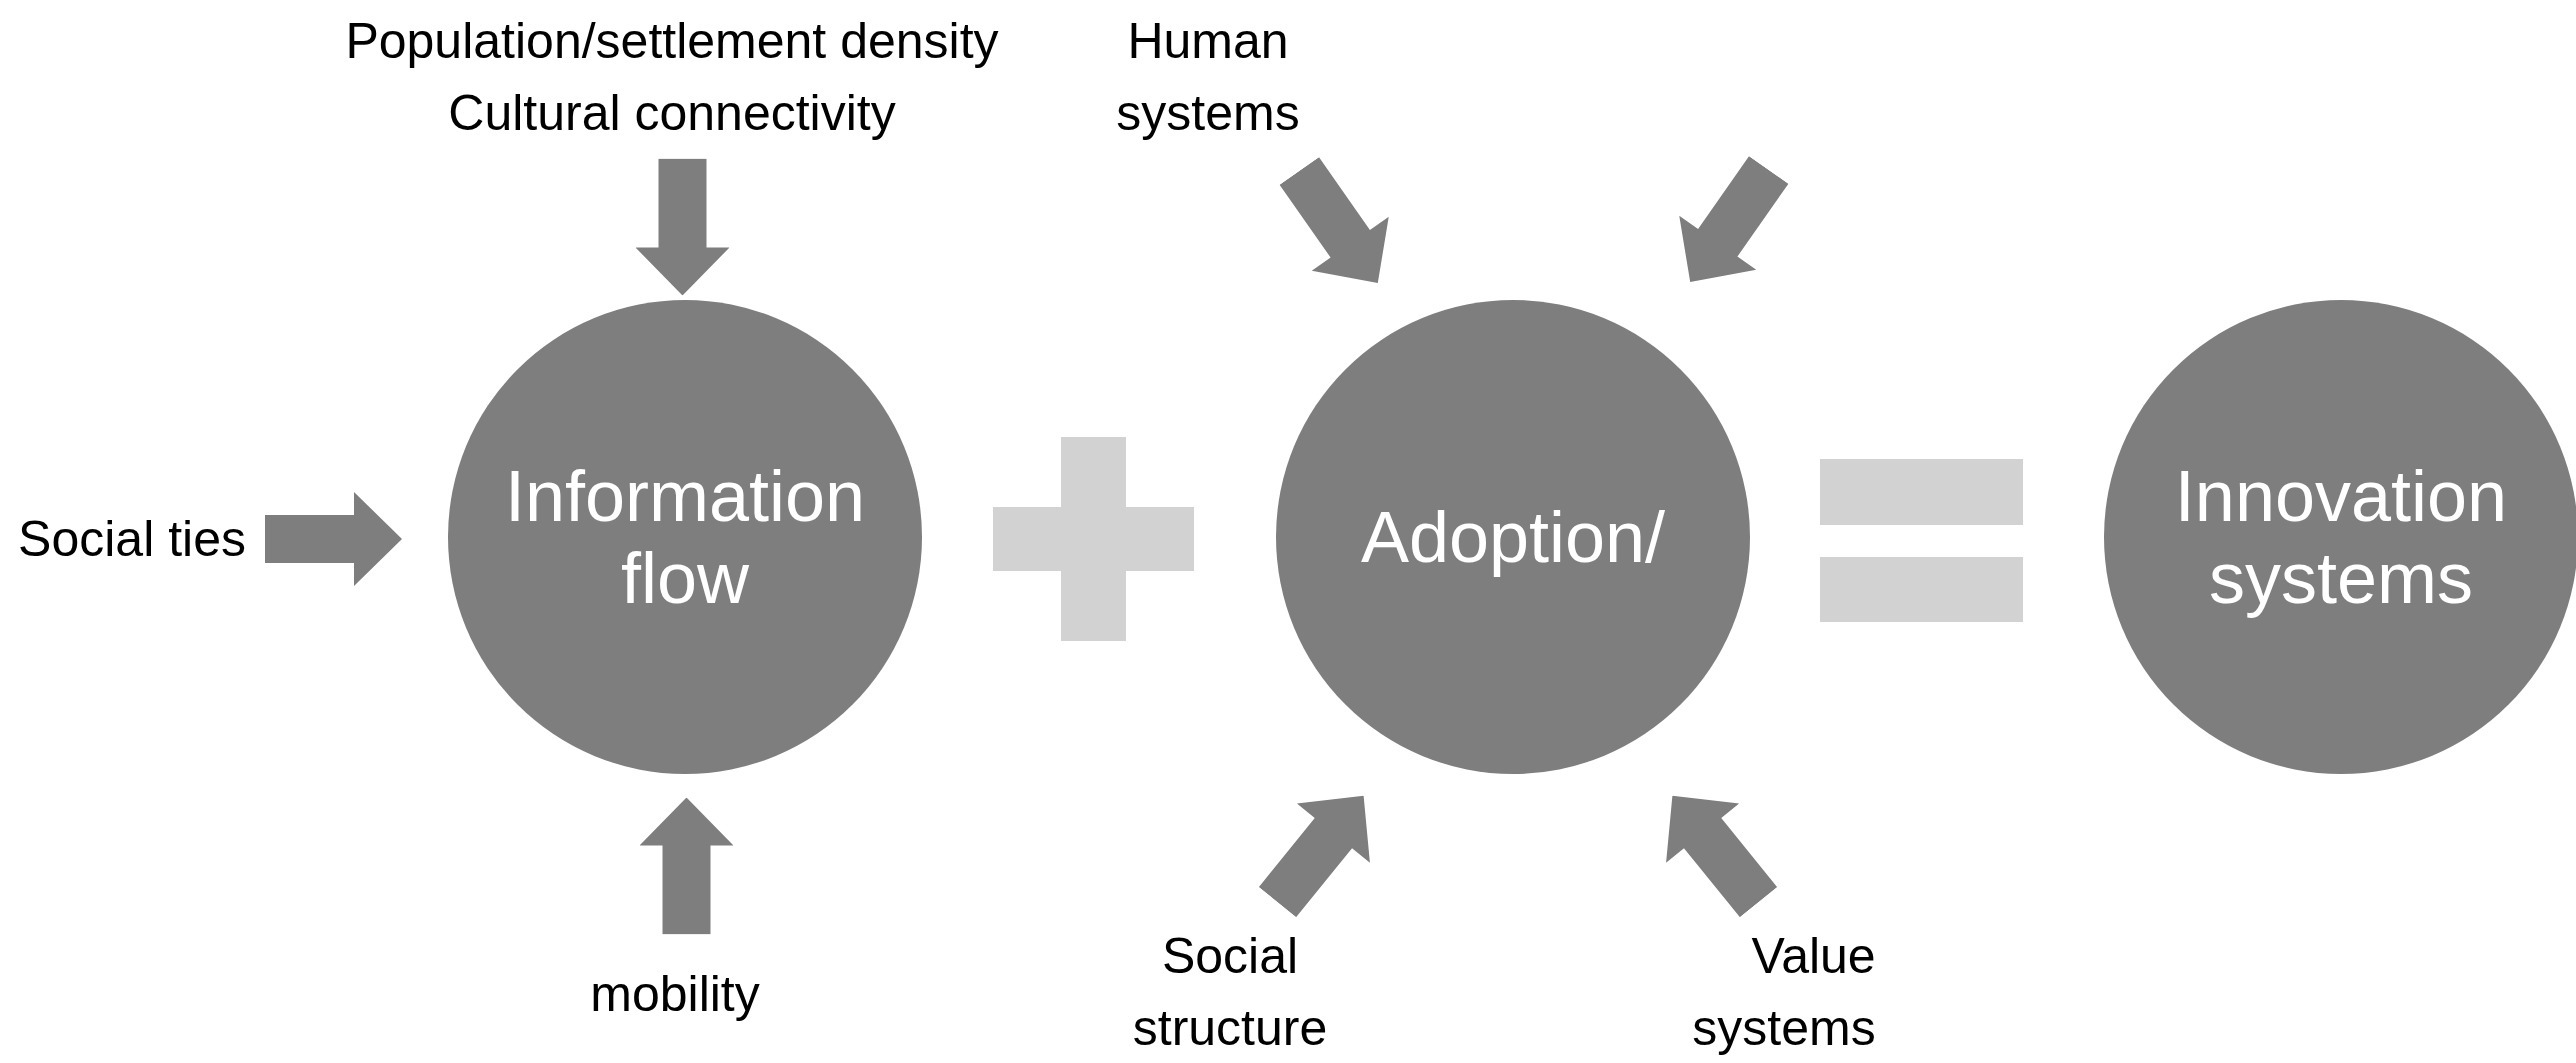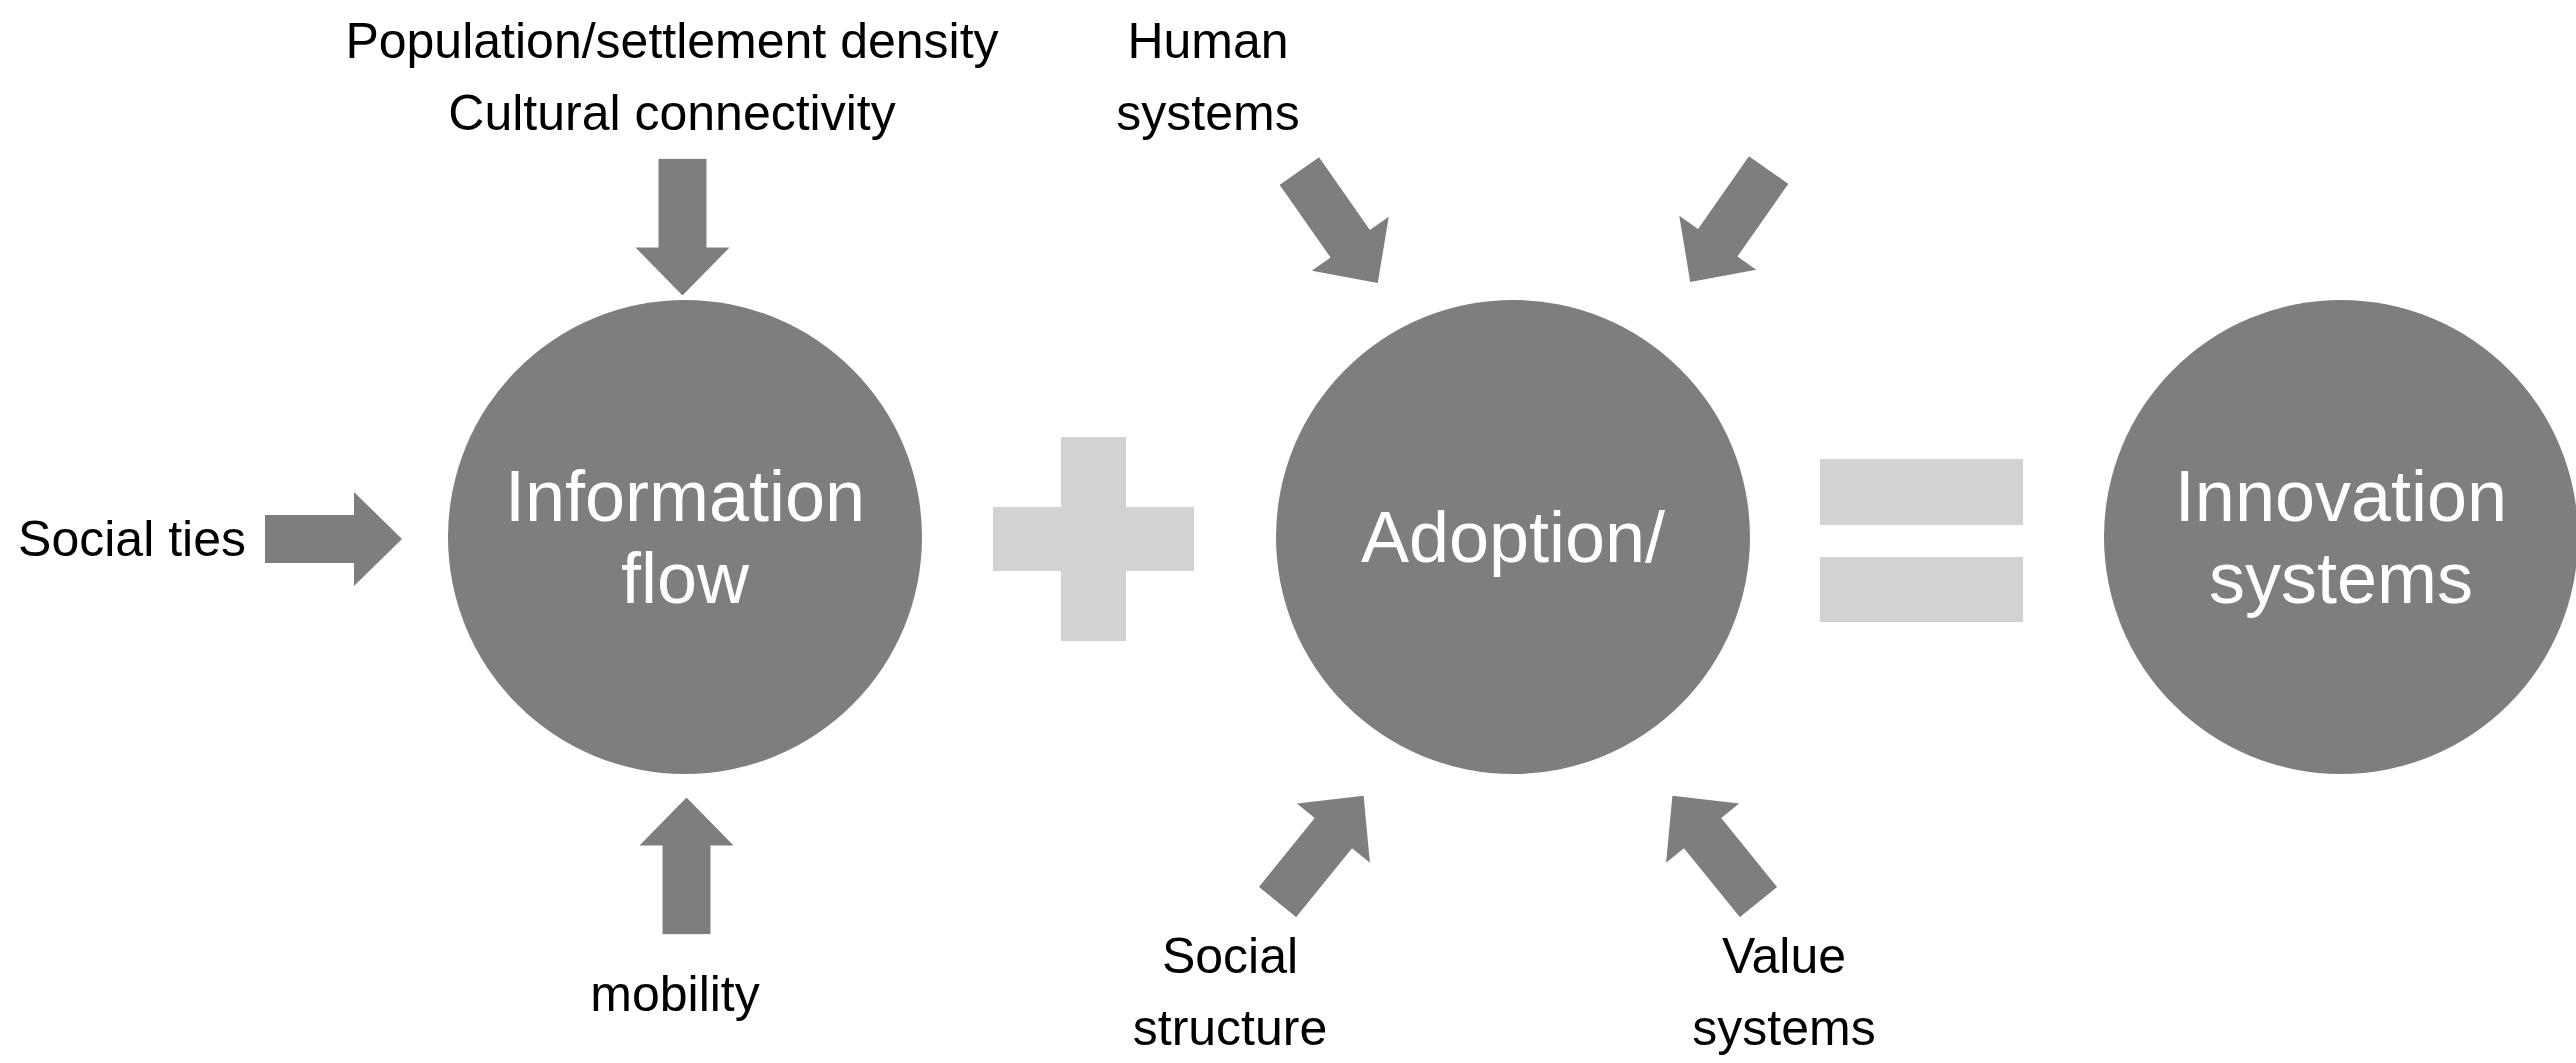--- a/index.html
+++ b/index.html
@@ -68,21 +68,21 @@
   <div class="label" style="left:132px;top:503px;">
     <span class="line">Social ties</span>
   </div>
   <div class="label" style="left:675px;top:958px;">
     <span class="line">mobility</span>
   </div>
   <div class="label" style="left:1230px;top:920px;">
     <span class="line">Social</span>
     <span class="line">structure</span>
   </div>
-  <div class="label" style="left:1784px;top:920px;">
+  <div class="label" style="left:1784px;top:920px;text-align:right;">
     <span class="line">Value</span>
     <span class="line">systems</span>
   </div>
 
   <div class="arrow" style="left:614px;top:180px;transform:rotate(90deg);"></div>
   <div class="arrow" style="left:265px;top:492px;"></div>
   <div class="arrow" style="left:618px;top:819px;transform:rotate(-90deg);"></div>
   <div class="arrow" style="left:1270px;top:180px;transform:rotate(55deg);"></div>
   <div class="arrow" style="left:1661px;top:179px;transform:rotate(125deg);"></div>
   <div class="arrow" style="left:1252px;top:802px;transform:rotate(-51deg);"></div>

